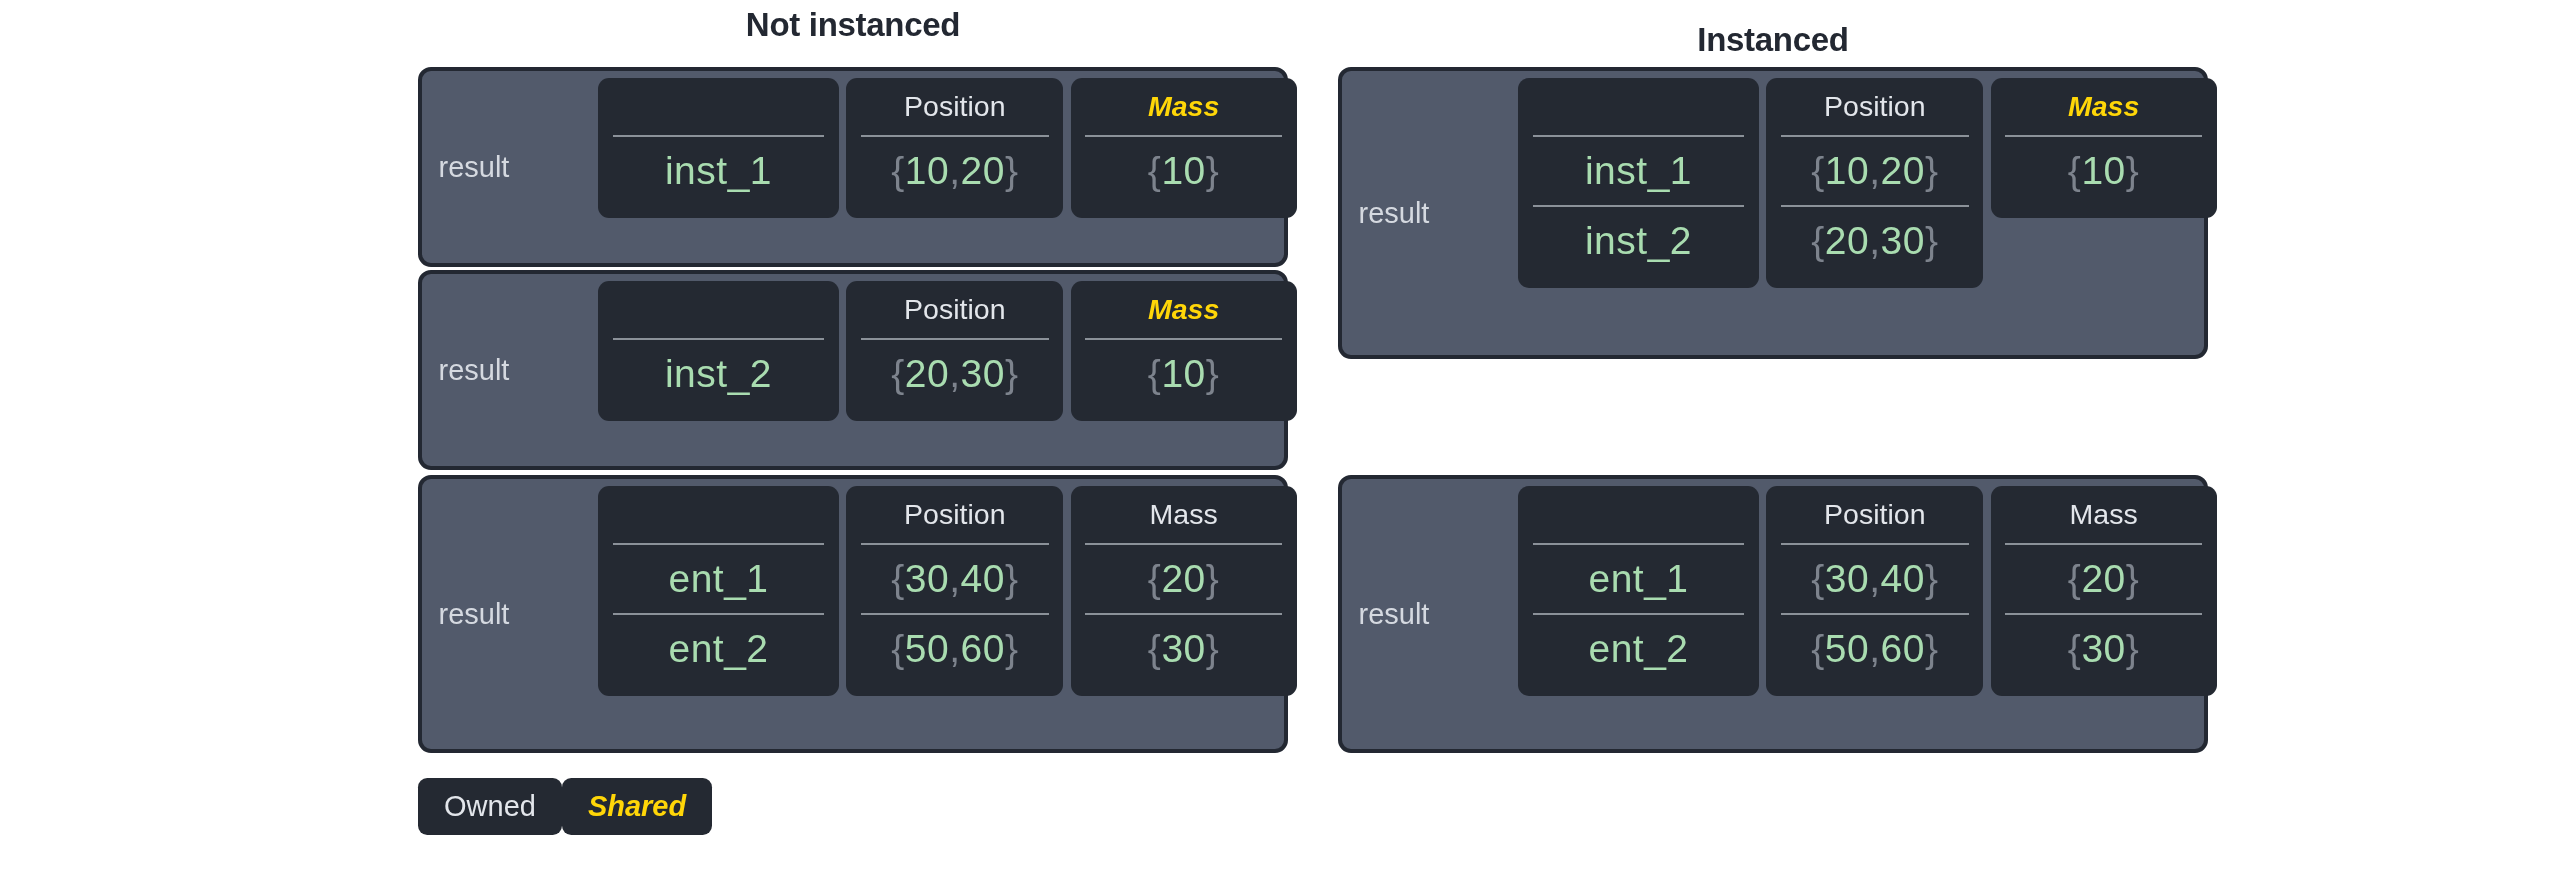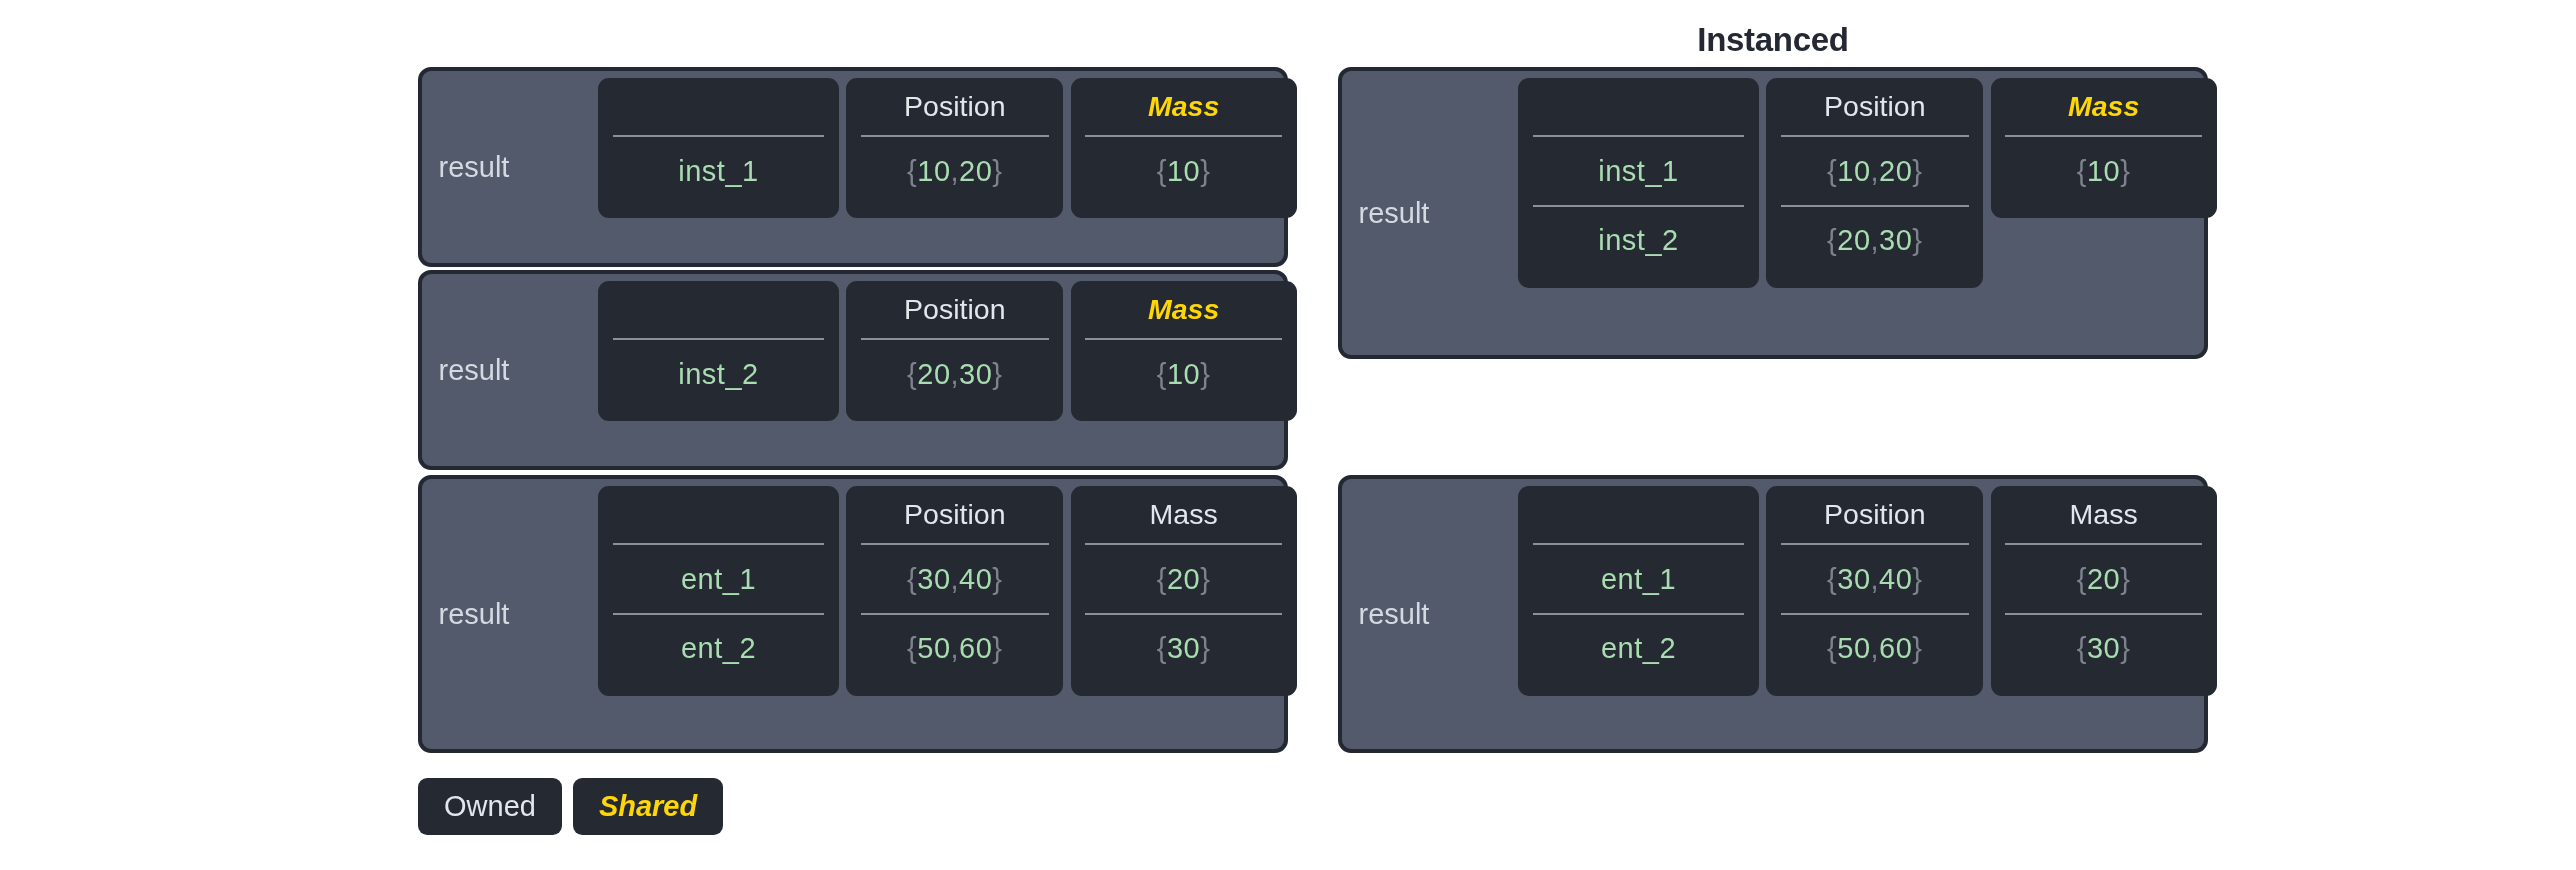--- a/index.html
+++ b/index.html
@@ -90,49 +90,50 @@
     background: #8b9199;
     margin: 0 3.7px;
     flex: 0 0 auto;
   }
 
   .cell {
     height: 68px;
     display: flex;
     align-items: center;
     justify-content: center;
-    font-size: 29px;
+    font-size: 39px;
     color: #a9dcb0;
     white-space: nowrap;
     letter-spacing: 0.5px;
   }
   .cell .brace, .cell .comma { color: #7d838d; }
 
   .col-pad-bottom { flex: 1 1 auto; min-height: 13px; }
 
   
-  .legend { position: absolute; display: flex; gap: 11px; }
+  .legend { position: absolute; display: flex; gap: 0; }
   .legend-chip {
     background: #242932;
     border-radius: 9.2px;
     height: 57px;
     display: flex;
     align-items: center;
     justify-content: center;
     padding: 0 26px;
     font-size: 29px;
     color: #e3e6eb;
   }
   .legend-chip.shared { color: #ffd608; font-style: italic; font-weight: bold; }
 </style>
 </head>
 <body>
 
 <div class="page">
 
+  <div class="col-title" id="title-not-instanced">Not instanced</div>
 
   <div class="col-title" id="title-instanced">Instanced</div>
 
   <div class="tbl" style="left:418px; top:67px; width:870px; height:200px;">
       <div class="result-cell" style="width: 176px;">result</div>
       <div class="cols">
         <div class="col" style="width: 241px;">
           <div class="col-head blank">&nbsp;</div>
           <div class="rule"></div>
           <div class="cell">inst_1</div>

